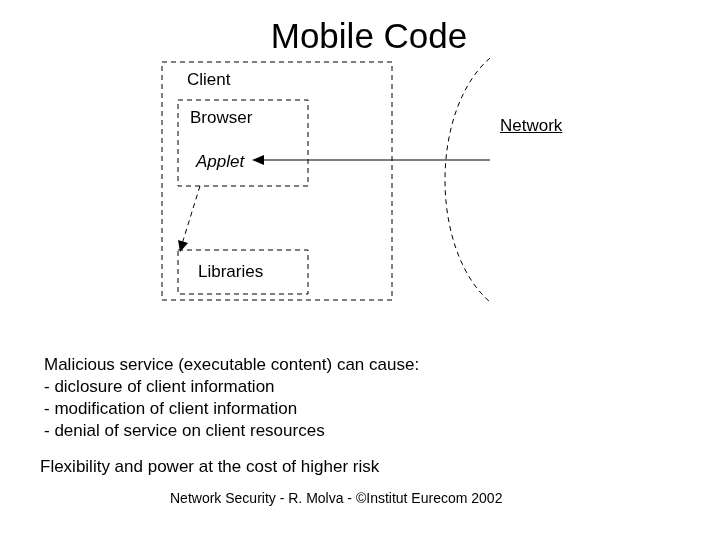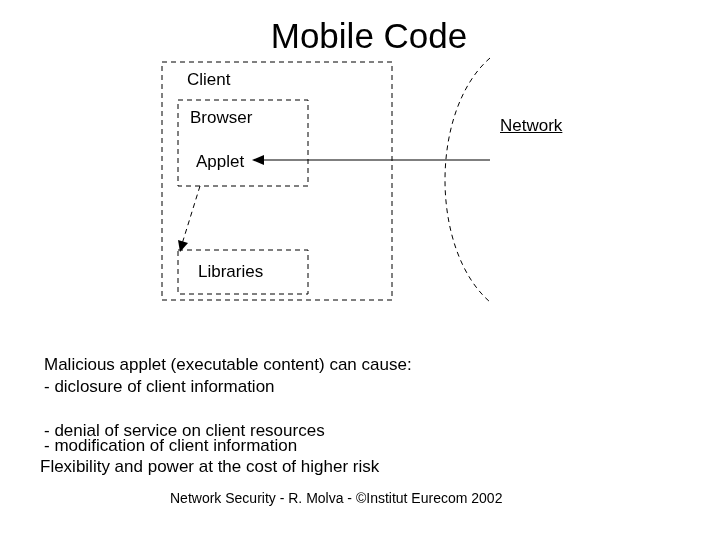--- a/index.html
+++ b/index.html
@@ -59,23 +59,23 @@
   <polygon points="252,160 264,155 264,165" fill="#000"></polygon>
 
   <line x1="200" y1="186" x2="182" y2="244" stroke="#000" stroke-width="1" stroke-dasharray="5,4"></line>
   <polygon points="180,252 178,240 188,243" fill="#000"></polygon>
 </svg>
 
 <div class="title">Mobile Code</div>
 
 <div class="label" style="left:187px; top:70px;">Client</div>
 <div class="label" style="left:190px; top:108px;">Browser</div>
-<div class="label" style="left:196px; top:152px;">Applet</div>
+<div class="label" style="left:196px; top:152px;font-style:italic;">Applet</div>
 <div class="label" style="left:500px; top:116px;text-decoration:underline;">Network</div>
 <div class="label" style="left:198px; top:262px;">Libraries</div>
 
-<div class="bodytext" style="left:44px; top:354px;">Malicious applet (executable content) can cause:</div>
+<div class="bodytext" style="left:44px; top:354px;">Malicious service (executable content) can cause:</div>
 <div class="bodytext" style="left:44px; top:376px;">- diclosure of client information</div>
-<div class="bodytext" style="left:44px; top:398px;margin-top:37px;">- modification of client information</div>
+<div class="bodytext" style="left:44px; top:398px;">- modification of client information</div>
 <div class="bodytext" style="left:44px; top:420px;">- denial of service on client resources</div>
 <div class="bodytext" style="left:40px; top:456px;">Flexibility and power at the cost of higher risk</div>
 
 <div class="footer" style="left:170px; top:490px;">Network Security - R. Molva - ©Institut Eurecom 2002</div>
 
 </body></html>

